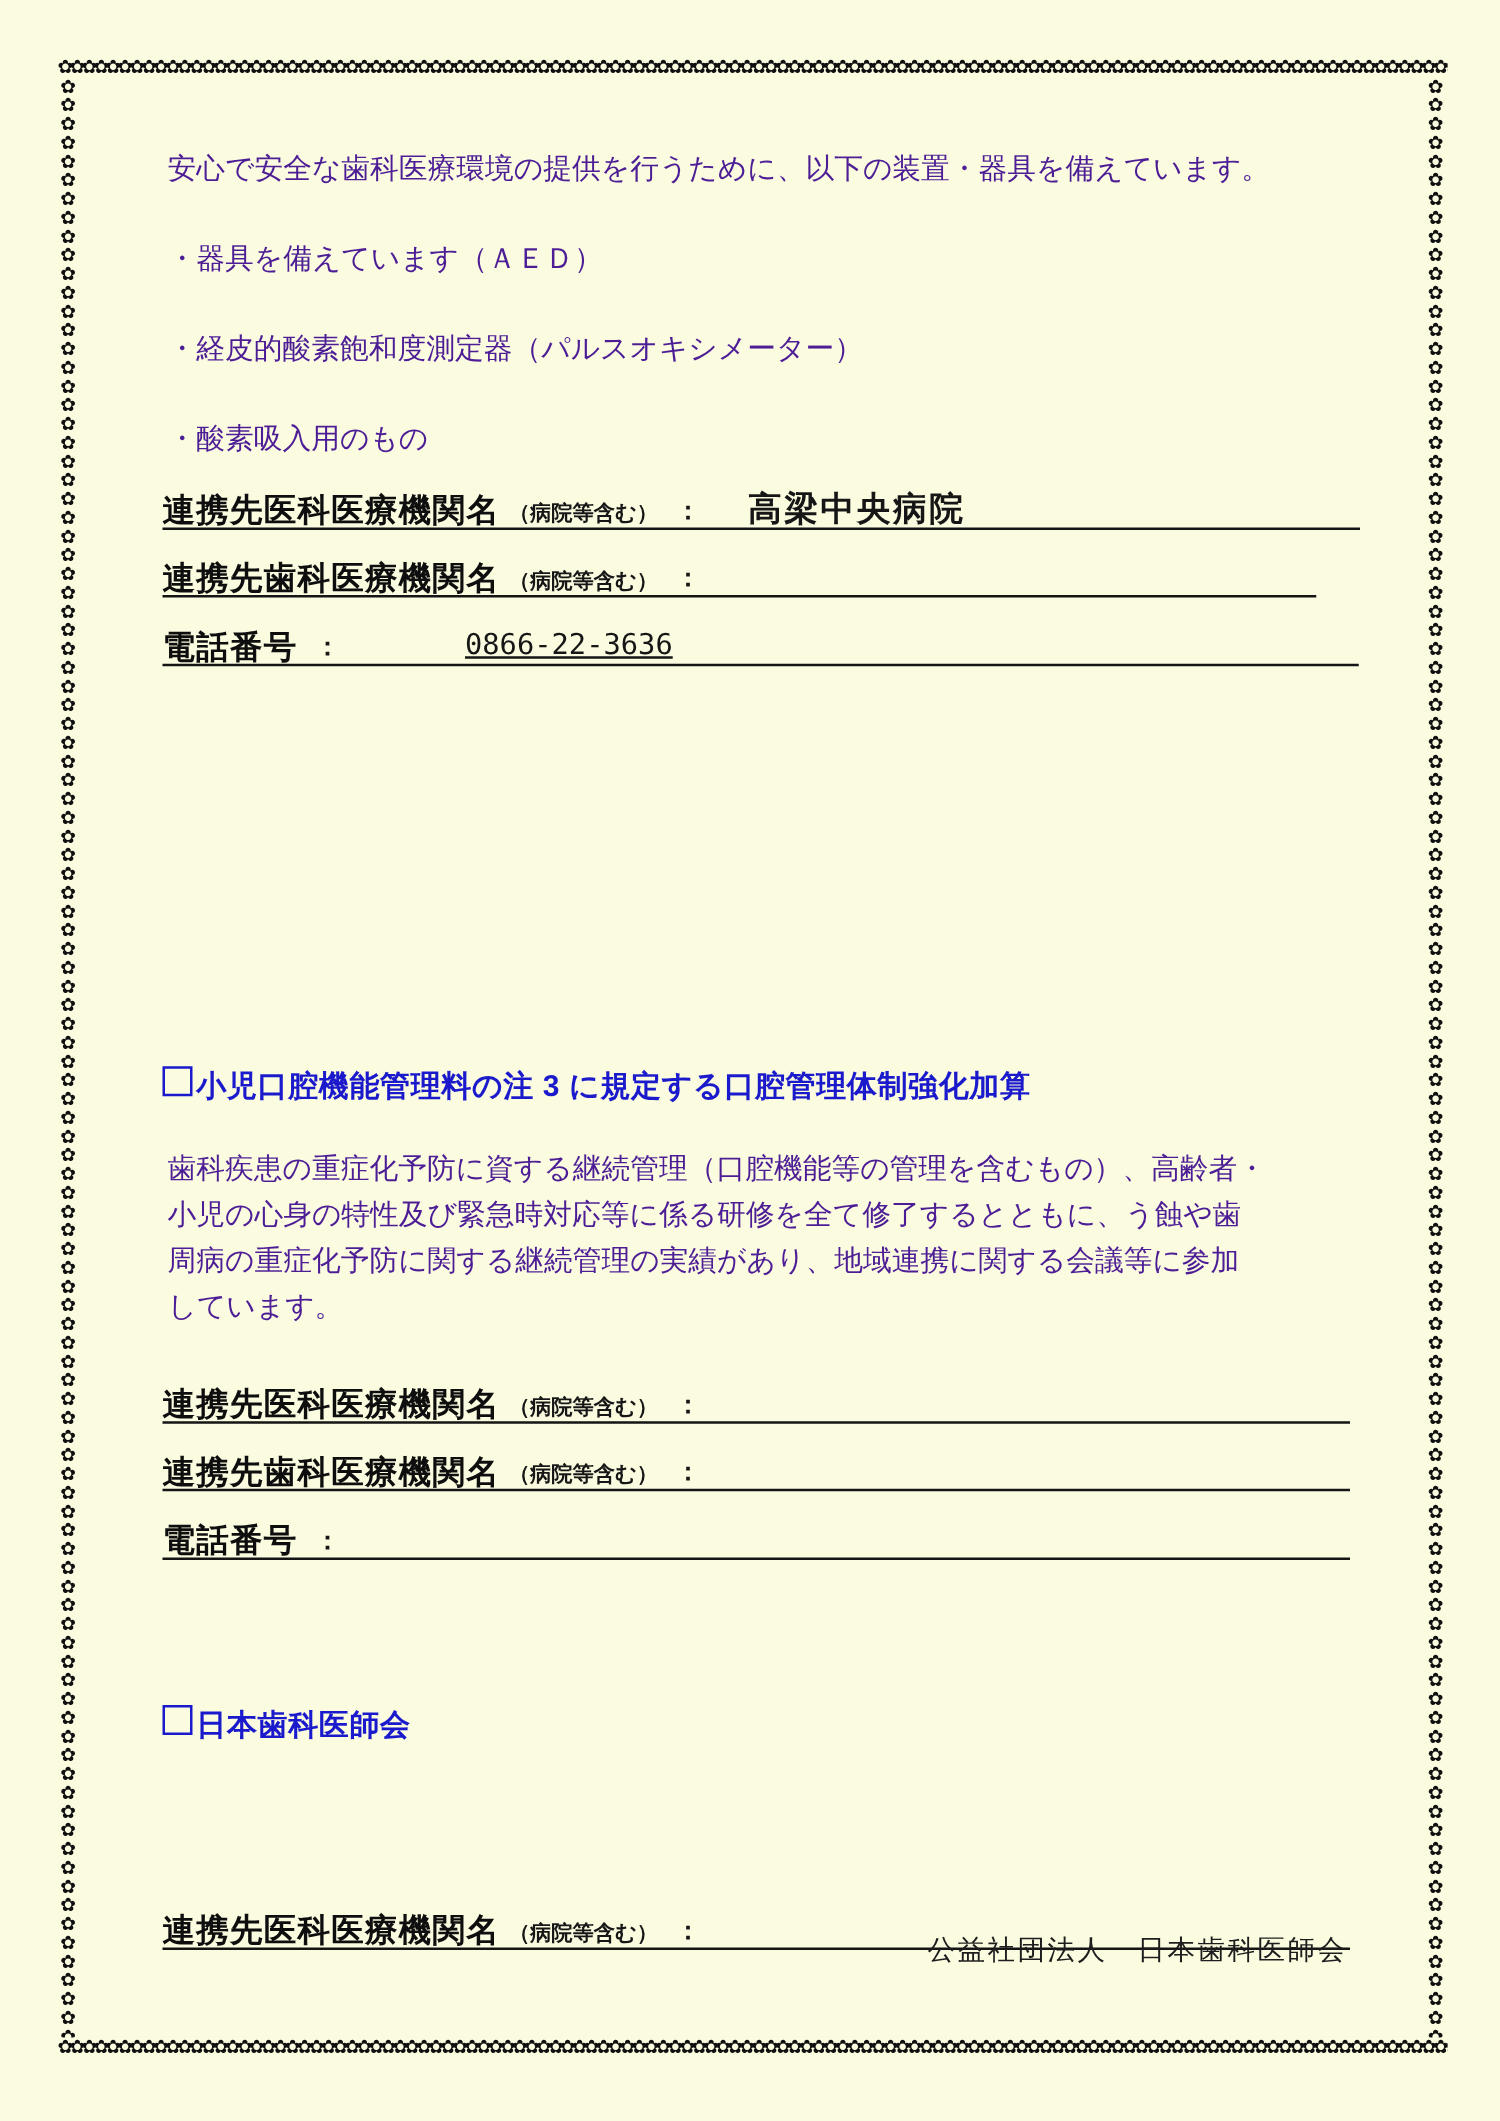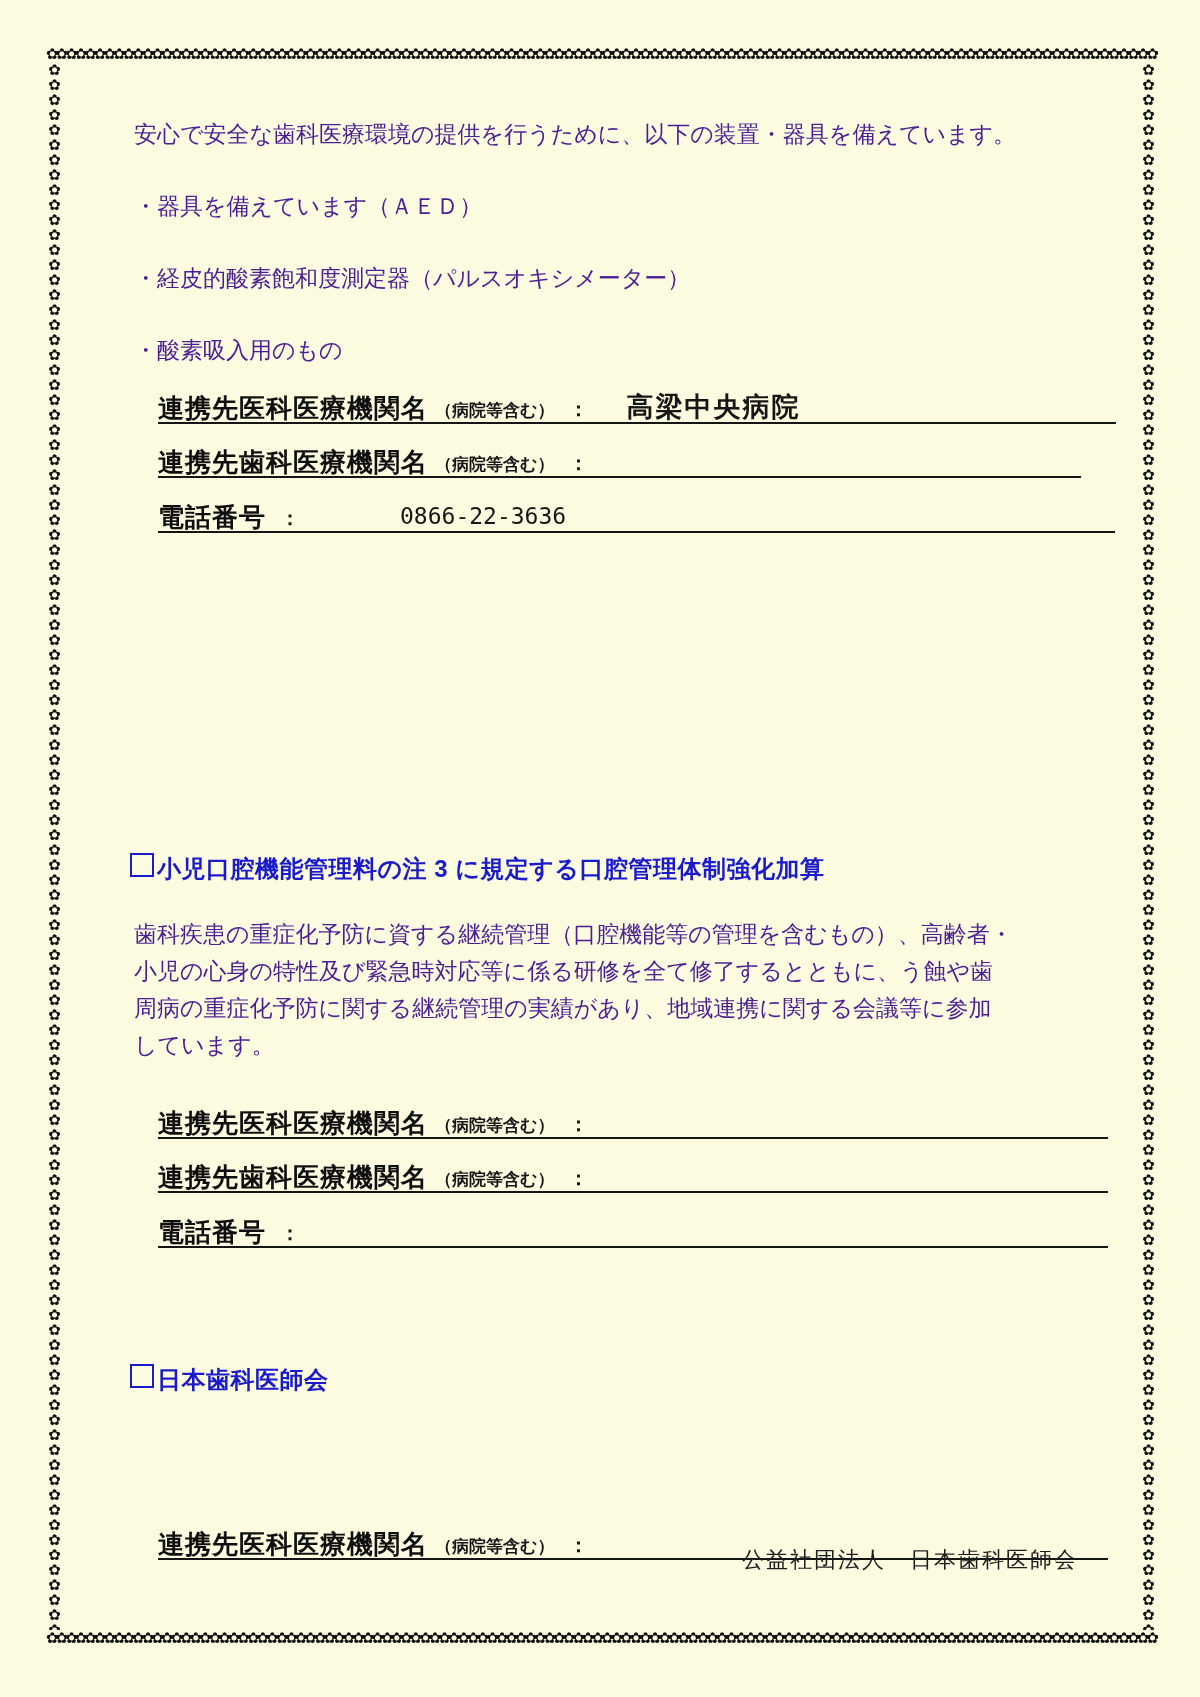--- a/index.html
+++ b/index.html
@@ -79,21 +79,20 @@
   
   .field-row{
     position:absolute;
     left:130px;
     height:34px;
     border-bottom:2px solid #151515;
     display:flex;
     align-items:flex-end;
     white-space:nowrap;
     overflow:visible;
-    margin-left:28px;
   }
   .fr-label{
     font-size:26px;
     font-weight:bold;
     letter-spacing:1px;
     color:#0e0e0e;
     line-height:1;
     padding-bottom:1px;
   }
   .fr-note{
@@ -118,20 +117,21 @@
     padding-bottom:1px;
     letter-spacing:2px;
   }
   .fr-value.mono{
     font-family:"DejaVu Sans Mono","Liberation Mono",monospace;
     font-size:23px;
     font-weight:normal;
     margin-left:100px;
     letter-spacing:0;
     padding-bottom:3px;
+    text-decoration:underline;
   }
   
   .footer{
     position:absolute;
     top:1545px;
     right:122px;
     font-family:"Liberation Serif","DejaVu Serif",serif;
     font-size:22px;
     letter-spacing:2px;
     color:#1d1d1d;

